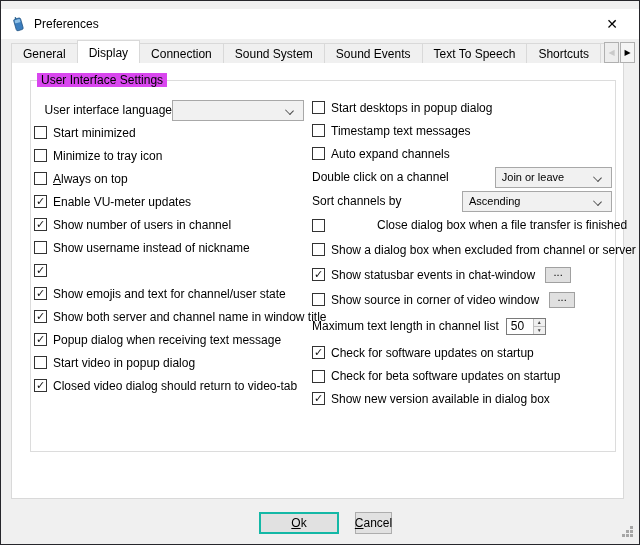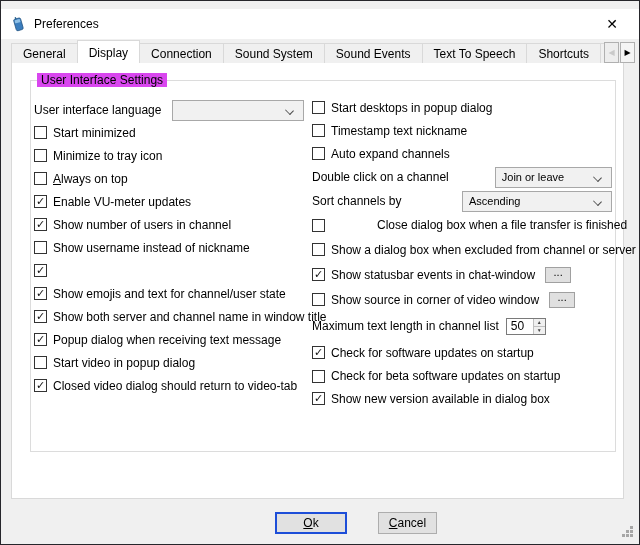--- a/index.html
+++ b/index.html
@@ -43,21 +43,21 @@
   .col.left  { left:22px;  top:36px; width:285px; }
   .col.right { left:300px; top:33px; width:308px; }
 
   .row { display:flex; align-items:center; height:23px; white-space:nowrap; }
   .rh22 { height:22px; } .rh24 { height:24px;gap:46px; } .rh25 { height:25px; } .rh28 { height:28px; }
   .lang-row { height:22px; display:flex; align-items:center; }
 
   .cb { width:13px; height:13px; background:#fff; border:1px solid #333;
         display:flex; align-items:center; justify-content:center; margin-right:6px; flex:none; }
   .mark { font-size:11px; line-height:1; color:#101010; font-weight:bold; margin-top:-1px; }
-  .lbl { font-size:12px; }
+  .lbl { font-size:12px;text-align:right; }
   .mn { display:block; }
   .mn::first-letter { text-decoration:underline; }
 
   .combo { height:21px; background:#f1f1f1; border:1px solid #a8a8a8; position:relative;
            display:flex; align-items:center; padding-left:6px; font-size:11px; }
   .combo .chev { position:absolute; right:10px; top:6px; width:7px; height:7px;
                  border-right:1px solid #4a4a4a; border-bottom:1px solid #4a4a4a;
                  transform:rotate(45deg) scale(1,0.8); }
   .combo.lang { width:132px; margin-left:0; }
   .combo.sel  { width:150px; margin-left:auto; margin-right:8px; }
@@ -71,22 +71,22 @@
           display:flex; margin-left:7px; flex:none; }
   .spin .val { flex:1; font-size:12px; padding-left:4px; display:flex; align-items:center; }
   .spin .arrows { width:12px; display:flex; flex-direction:column; border-left:1px solid #c0c0c0; }
   .spin .arrows div { flex:1; background:#f0f0f0; font-size:5px; line-height:1;
                       display:flex; align-items:center; justify-content:center; color:#444; }
   .spin .arrows div:first-child { border-bottom:1px solid #c0c0c0; }
 
   
   .btn { position:absolute; top:511px; height:22px; background:#e1e1e1;
          display:flex; align-items:center; justify-content:center; font-size:12px; }
-  .btn.ok { left:274px; width:72px; border:2px solid #1d4ed8; }
-  .btn.cancel { left:377px; width:59px; border:1px solid #adadad; }
+  .btn.ok { left:258px; width:80px; border:2px solid #14b8a6; }
+  .btn.cancel { left:354px; width:37px; border:1px solid #adadad; }
 
   .grip { position:absolute; right:5px; bottom:6px; }
 </style>
 </head>
 <body>
 
 <div class="window">
 
   <div class="titlebar">
     <svg class="app-icon" viewBox="0 0 16 16">
@@ -217,21 +217,21 @@
       <div class="row">
         <span class="cb">
             <span class="mark"></span>
           </span>
         <span class="lbl">Start desktops in popup dialog</span>
       </div>
       <div class="row">
         <span class="cb">
             <span class="mark"></span>
           </span>
-        <span class="lbl">Timestamp text nickname</span>
+        <span class="lbl">Timestamp text messages</span>
       </div>
       <div class="row">
         <span class="cb">
             <span class="mark"></span>
           </span>
         <span class="lbl">Auto expand channels</span>
       </div>
 
       <div class="row rh24">
         <span class="lbl">Double click on a channel</span>

